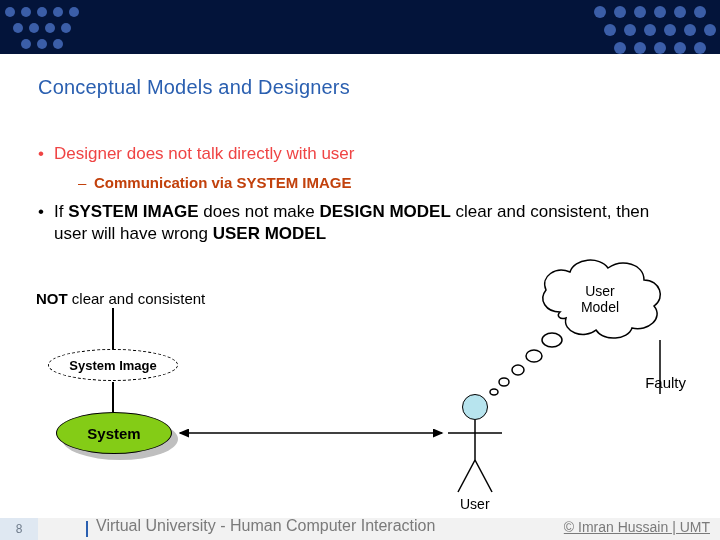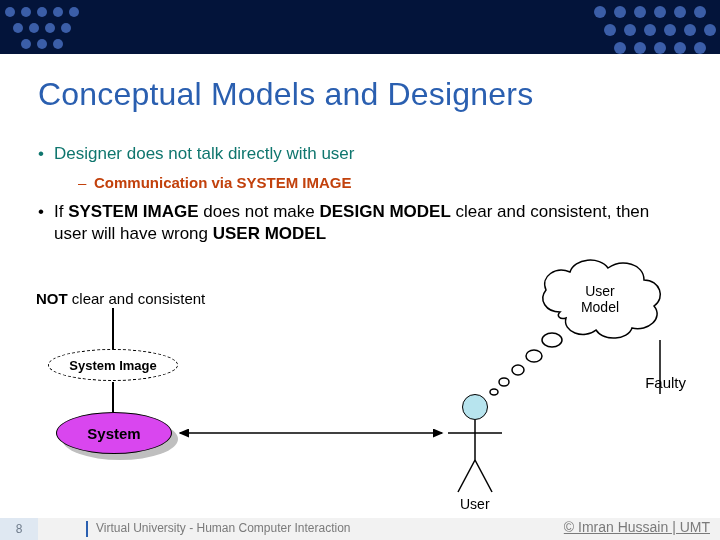--- a/index.html
+++ b/index.html
@@ -4,41 +4,41 @@
 <style>
   * { box-sizing: border-box; margin: 0; padding: 0; }
   html, body { width: 720px; height: 540px; font-family: Arial, Helvetica, sans-serif; background: #fff; overflow: hidden; }
   .slide { position: relative; width: 720px; height: 540px; background: #fff; }
   .topband { position: absolute; left: 0; top: 0; width: 720px; height: 54px; background: #03143a; }
   .dots-left  { position: absolute; left: 0;  top: 2px; }
   .dots-right { position: absolute; right: 0; top: 2px; }
   .bottomband { position: absolute; left: 0; bottom: 0; width: 720px; height: 22px; background: #f2f2f2; }
   .page-num-box { position: absolute; left: 0; bottom: 0; width: 38px; height: 22px; background: #dfe8f2; color: #6f7c8c; font-size: 12px; display: flex; align-items: center; justify-content: center; }
   .vbar { position: absolute; left: 86px; bottom: 3px; width: 2px; height: 16px; background: #2a5fb0; }
-  .footer-center { position: absolute; left: 96px; bottom: 5px; font-size: 12px; color: #7a7a7a; }
+  .footer-center { position: absolute; left: 96px; bottom: 5px; font-size: 16px; color: #7a7a7a; }
   .footer-right  { position: absolute; right: 10px; bottom: 5px; font-size: 14px; color: #7a7a7a; text-decoration: underline; }
 
-  .title { position: absolute; left: 38px; top: 76px; font-size: 32px; font-weight: 400; color: #2a5fb0; letter-spacing: .2px; }
+  .title { position: absolute; left: 38px; top: 76px; font-size: 20px; font-weight: 400; color: #2a5fb0; letter-spacing: .2px; }
 
-  .b1 { position: absolute; left: 54px; top: 144px; font-size: 17px; color: #0f766e; }
+  .b1 { position: absolute; left: 54px; top: 144px; font-size: 17px; color: #ef4444; }
   .b1::before { content: "•"; position: absolute; left: -16px; top: 0; }
   .s1 { position: absolute; left: 94px; top: 174px; font-size: 15px; color: #c2410c; font-weight: 700; }
   .s1::before { content: "–"; position: absolute; left: -16px; top: 0; font-weight: 400; }
   .b2 { position: absolute; left: 54px; top: 201px; right: 40px; font-size: 17px; color: #000; line-height: 1.3; }
   .b2::before { content: "•"; position: absolute; left: -16px; top: 0; }
 
   .not-label   { position: absolute; left: 36px; top: 290px; font-size: 15px; }
   .faulty-label{ position: absolute; right: 34px; top: 374px; font-size: 15px; }
 
   
   .sysimg-oval { position: absolute; left: 48px; top: 349px; width: 130px; height: 32px; border: 1.5px dashed #000; border-radius: 50%/50%; display:flex; align-items:center; justify-content:center; font-size: 13px; font-weight: 700; background:#fff; }
 
   
   .sys-shadow { position: absolute; left: 62px; top: 418px; width: 116px; height: 42px; background:#bfbfbf; border-radius:50%; }
-  .sys-oval   { position: absolute; left: 56px; top: 412px; width: 116px; height: 42px; border:1.5px solid #000; border-radius:50%; background:#d946ef; display:flex; align-items:center; justify-content:center; font-size:15px; font-weight:700; }
+  .sys-oval   { position: absolute; left: 56px; top: 412px; width: 116px; height: 42px; border:1.5px solid #000; border-radius:50%; background:#84cc16; display:flex; align-items:center; justify-content:center; font-size:15px; font-weight:700; }
 
   
   .v-line1 { position: absolute; left: 112px; top: 308px; width: 1.5px; height: 42px; background:#000; }
   
   .v-line2 { position: absolute; left: 112px; top: 382px; width: 1.5px; height: 30px; background:#000; }
 
   
   .user-head { position: absolute; left: 462px; top: 394px; width: 26px; height: 26px; border:1.5px solid #000; border-radius:50%; background:#b7e4ee; }
   .user-label{ position: absolute; left: 460px; top: 496px; font-size:14px; }
 

